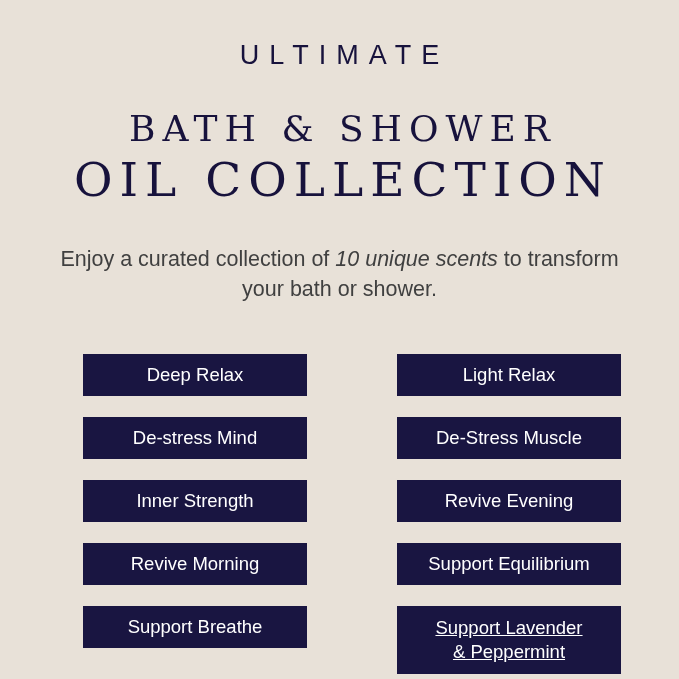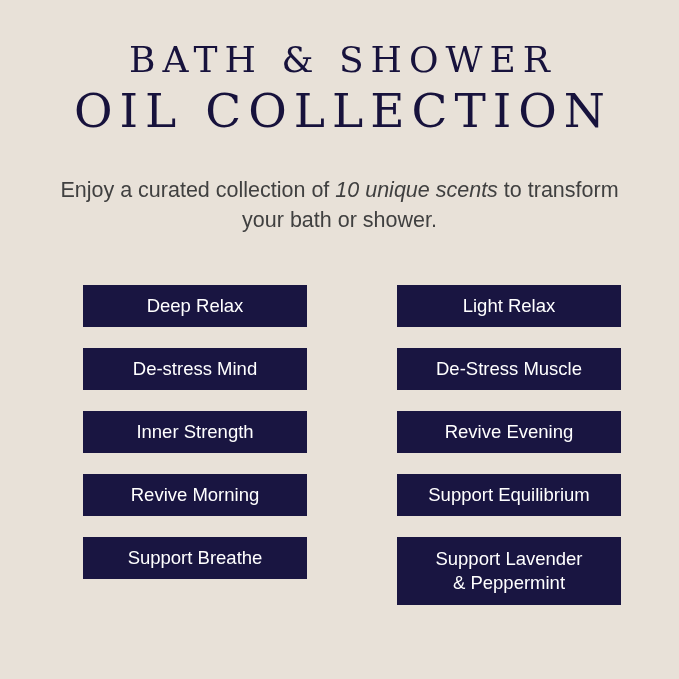--- a/index.html
+++ b/index.html
@@ -102,31 +102,33 @@
     text-align: center;
     font-family: "Liberation Sans", sans-serif;
     font-size: 18.5px;
     font-weight: 400;
     line-height: 1.28;
     padding: 4px 6px;
     box-sizing: border-box;
   }
   .scent-box.two-line {
     min-height: 68px;
+    text-decoration: underline;
   }
   .scent-box .label {
     display: block;
     white-space: pre-line;
   }
 </style>
 </head>
 <body>
 
 <div class="poster">
 
+  <div class="eyebrow">ULTIMATE</div>
 
   <h1 class="headline">
     <span class="line1">BATH &amp; SHOWER</span>
     <span class="line2">OIL COLLECTION</span>
   </h1>
 
   <p class="subtitle">
     <span>Enjoy a curated collection of </span><span class="em">10 unique scents</span><span> to transform your bath or shower.</span>
   </p>
 

